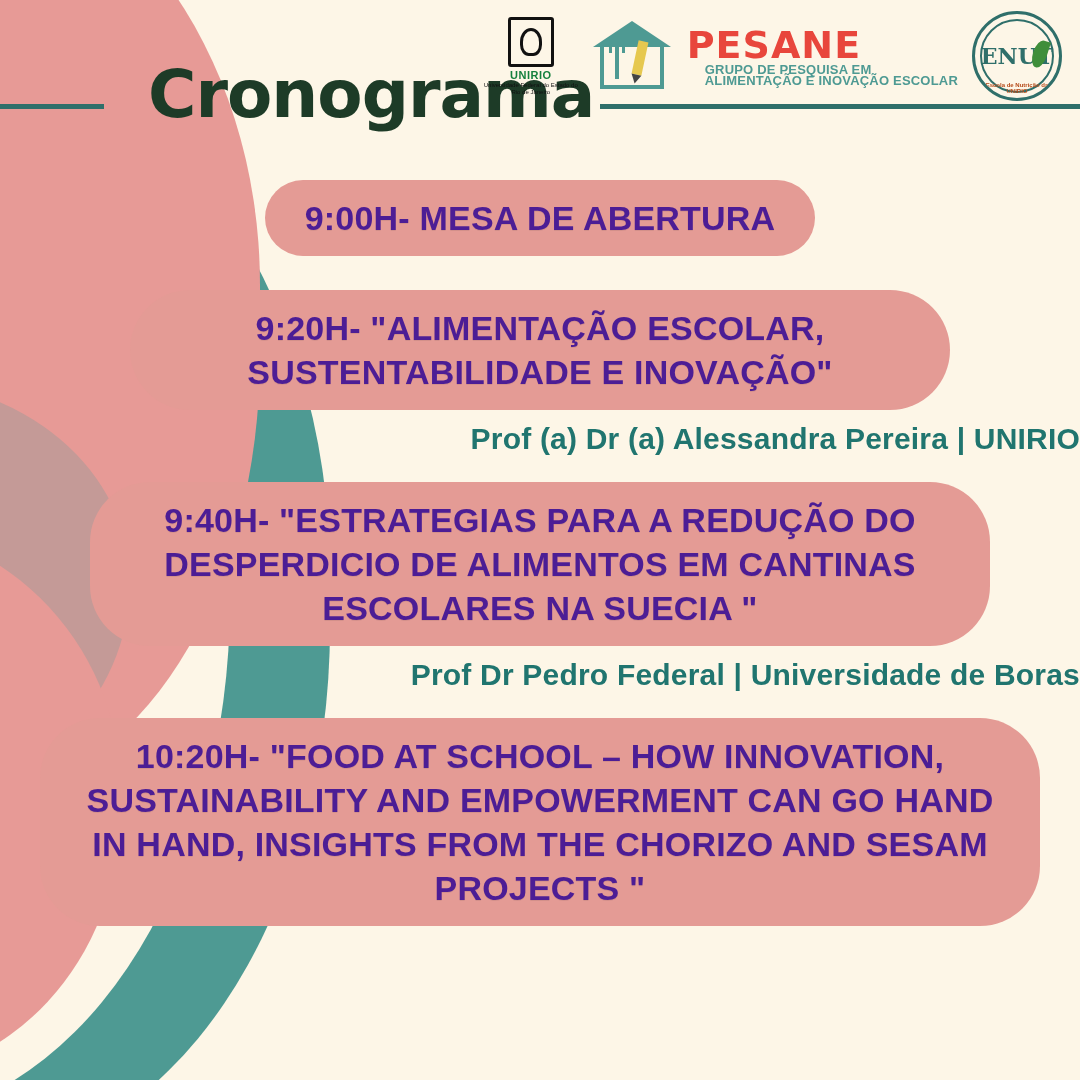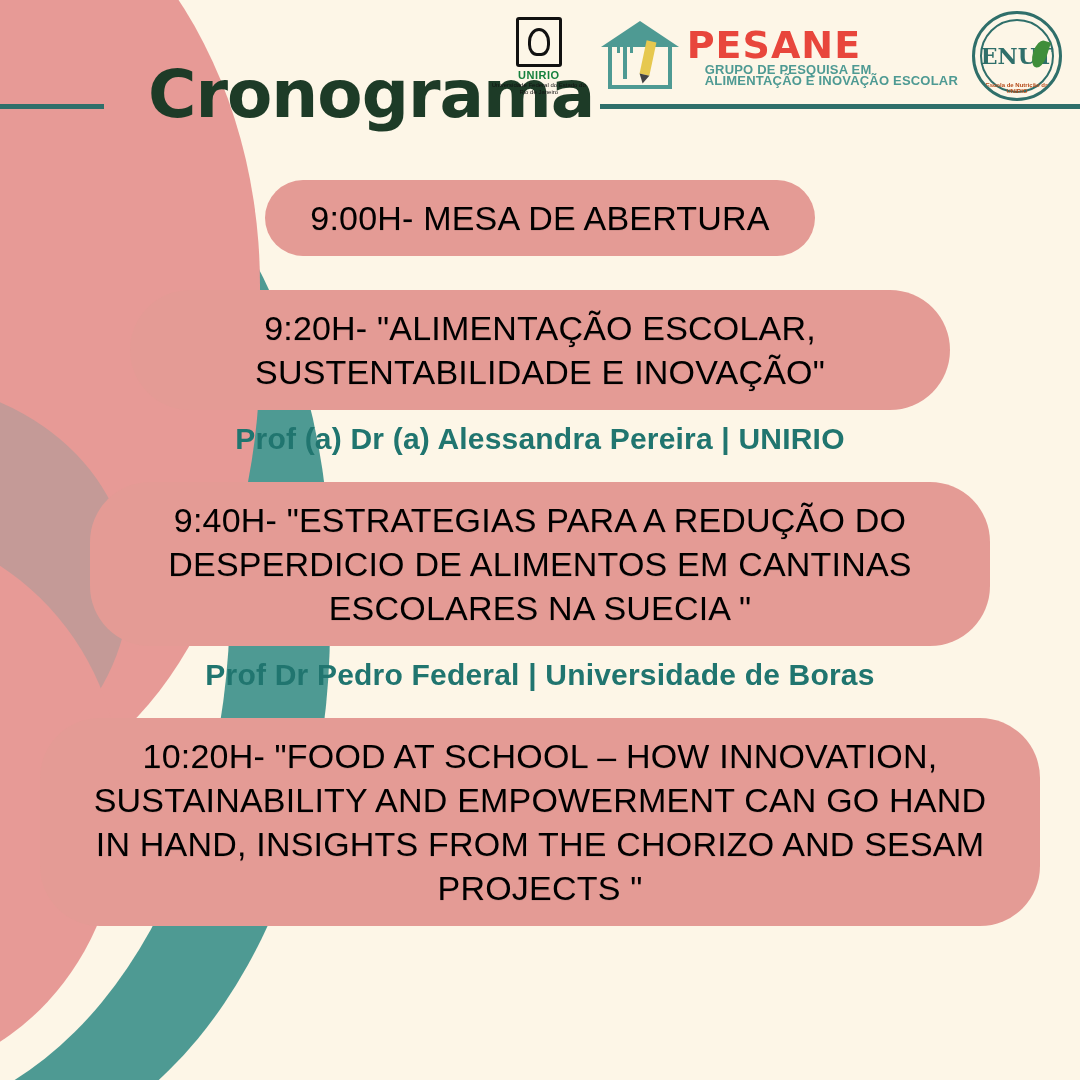--- a/index.html
+++ b/index.html
@@ -139,21 +139,21 @@
     font-size: 6px;
     line-height: 7px;
     color: #111;
     text-align: center;
     margin-top: 1px;
   }
 
   .logo-pesane {
     display: flex;
     align-items: center;
-    gap: 8px;
+    gap: 16px;
     justify-content: flex-end;
   }
   .house {
     width: 78px;
     height: 74px;
     position: relative;
   }
   .house .roof {
     position: absolute;
     left: 50%;
@@ -274,39 +274,39 @@
 
   
   .schedule {
     position: absolute;
     left: 0;
     top: 180px;
     width: 1080px;
   }
   .pill {
     background: #e49b95;
-    color: #000000;
+    color: #4c1d95;
     border-radius: 60px;
     text-align: center;
-    font-weight: 400;
+    font-weight: 700;
     font-size: 34px;
     line-height: 44px;
     padding: 16px 34px;
     box-sizing: border-box;
     margin: 0 auto;
     letter-spacing: 0.2px;
     text-shadow: 0 1px 0 rgba(0,0,0,0.07);
   }
   .pill.w1 { width: 550px; }
   .pill.w2 { width: 820px; }
   .pill.w3 { width: 900px; }
   .pill.w4 { width: 1000px; }
 
   .speaker {
-    text-align: center;
+    text-align: right;
     color: #20756f;
     font-weight: 700;
     font-size: 30px;
     margin: 12px auto 0;
     letter-spacing: 0.2px;
   }
   .gap-a { height: 34px; }
   .gap-b { height: 26px; }
 </style>
 </head>

